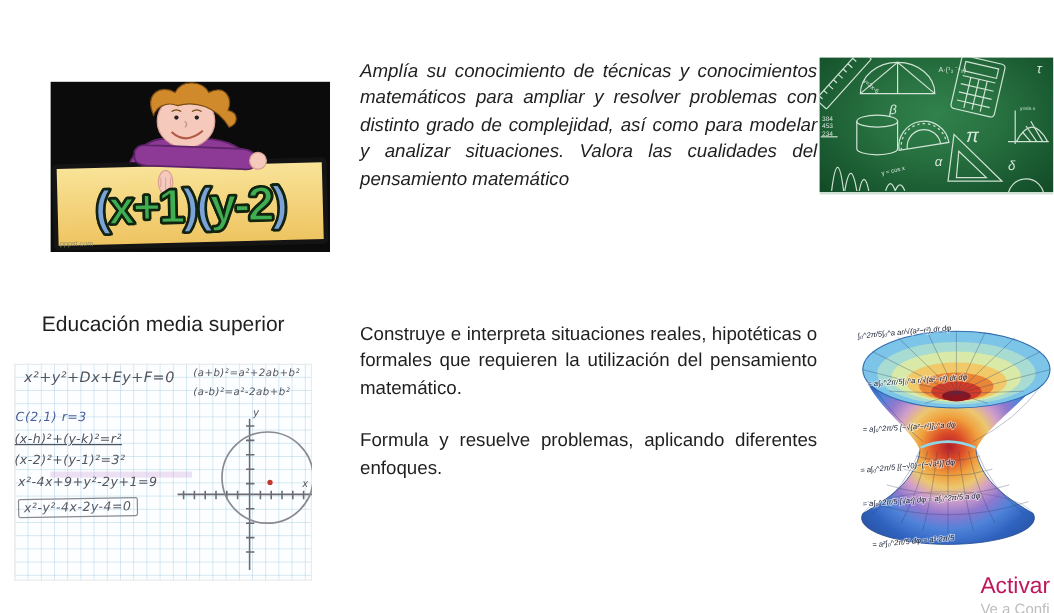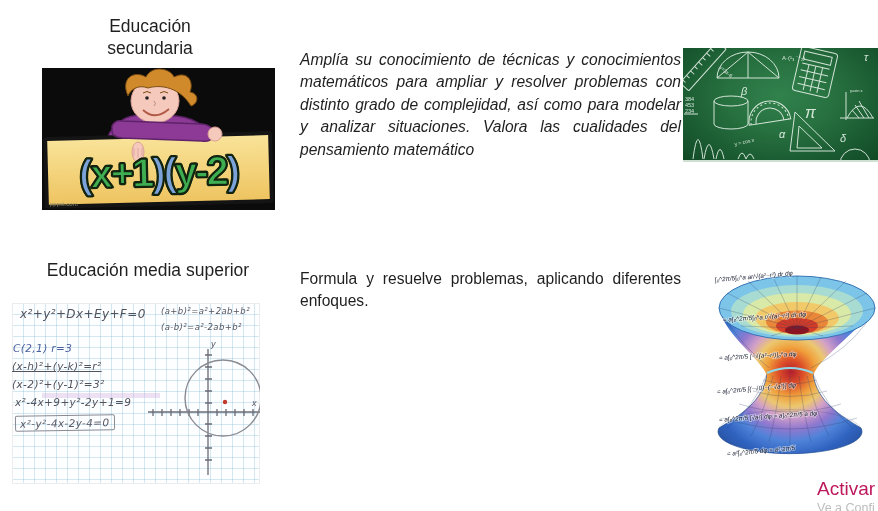--- a/index.html
+++ b/index.html
@@ -2,21 +2,21 @@
 <html><head>
 <meta charset="utf-8">
 <style>
   html,body{margin:0;padding:0;background:#fff;}
   .slide{position:relative;width:878px;height:511px;background:#ffffff;overflow:hidden;
          font-family:"Liberation Sans",sans-serif;color:#1f1f1f;}
 
   
   .title-sec{position:absolute;left:58px;top:16px;width:184px;text-align:center;
              font-size:17.5px;line-height:21.5px;white-space:pre-line;}
-  .title-media{position:absolute;left:20px;top:260px;width:256px;text-align:center;font-size:17.5px;}
+  .title-media{position:absolute;left:8px;top:260px;width:256px;text-align:center;font-size:17.5px;}
 
   
   .para{position:absolute;left:300px;width:381px;text-align:justify;
         font-size:15.6px;line-height:22.4px;}
   .para-top{top:49px;font-style:italic;}
   .para-bottom{top:268px;}
   .para-bottom p{margin:0 0 22px 0;}
 
   
   .cartoon{position:absolute;left:42px;top:68px;width:233px;height:142px;}
@@ -64,22 +64,20 @@
   
   .activation{position:absolute;left:817px;top:478px;white-space:nowrap;}
   .act-1{font-size:19px;line-height:21px;color:#be185d;}
   .act-2{font-size:12.5px;line-height:15px;color:#bdbdbd;margin-top:2px;}
 </style>
 </head>
 <body>
 
 <div class="slide">
 
-  <div class="title-sec">Educación
-secundaria</div>
 
   <div class="cartoon">
     <svg width="233" height="142" viewBox="0 0 233 142">
       <rect width="233" height="142" fill="#0b0b0b"></rect>
       <defs>
         <linearGradient id="signGrad" x1="0" y1="0" x2="0" y2="1">
           <stop offset="0" stop-color="#f9e49a"></stop>
             <stop offset="1" stop-color="#eec35f"></stop>
         </linearGradient>
       </defs>
@@ -192,20 +190,21 @@
     <span class="nb-eq eq2">(a+b)²=a²+2ab+b²</span>
     <span class="nb-eq eq3">(a-b)²=a²-2ab+b²</span>
     <span class="nb-eq eq4">C(2,1)  r=3</span>
     <span class="nb-eq eq5">(x-h)²+(y-k)²=r²</span>
     <span class="nb-eq eq6">(x-2)²+(y-1)²=3²</span>
     <span class="nb-eq eq7">x²-4x+9+y²-2y+1=9</span>
     <span class="nb-eq eq8">x²-y²-4x-2y-4=0</span>
   </div>
 
   <div class="para para-bottom">
+    <p>Construye e interpreta situaciones reales, hipotéticas o formales que requieren la utilización del pensamiento matemático.</p>
     <p>Formula y resuelve problemas, aplicando diferentes enfoques.</p>
   </div>
 
   <div class="torus">
     <svg width="175" height="200" viewBox="0 0 175 200">
       <defs>
         <radialGradient id="tgExt" gradientUnits="userSpaceOnUse" cx="88" cy="102" r="102">
           <stop offset="0" stop-color="#b01e2e"></stop>
           <stop offset=".12" stop-color="#dd4f28"></stop>
           <stop offset=".24" stop-color="#f0a03c"></stop>

